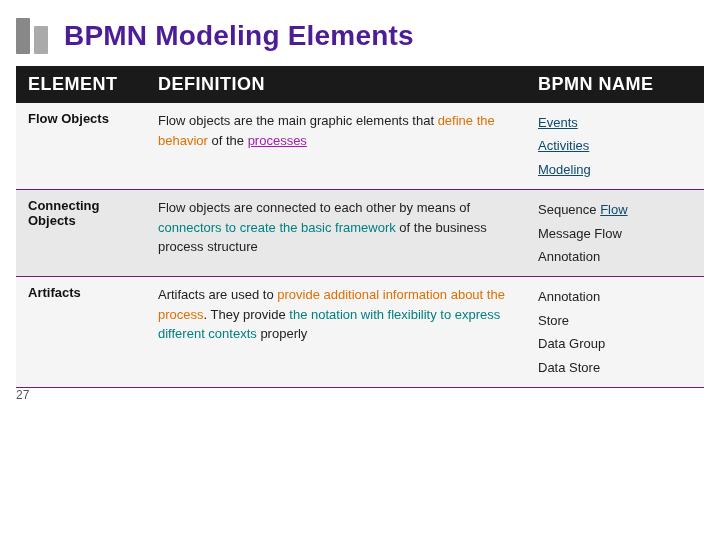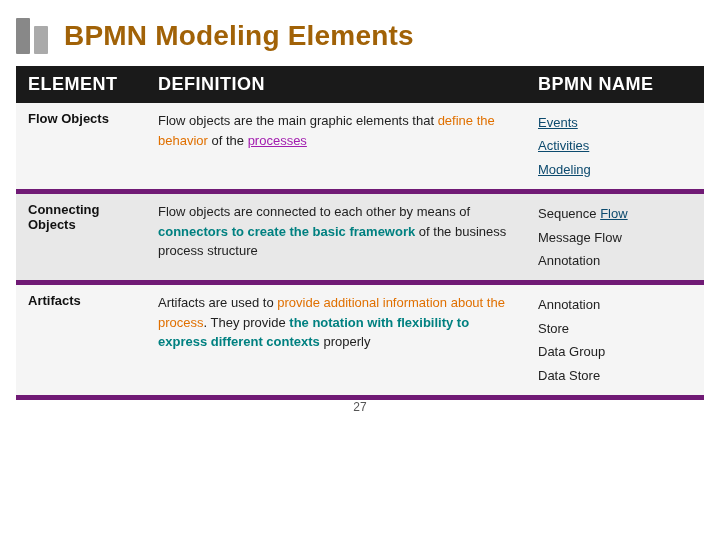--- a/index.html
+++ b/index.html
@@ -36,21 +36,21 @@
       width: 14px;
       border-radius: 1px;
     }
 
     .header-icon .bar1 { height: 36px; background: #888; }
     .header-icon .bar2 { height: 28px; background: #aaa; margin-top: 8px; }
 
     .header-title {
       font-size: 28px;
       font-weight: 600;
-      color: #a16207;
+      color: #4c1d95;
       letter-spacing: 0.2px;
     }
 
     .table-container {
       flex: 1;
       padding: 0 16px 8px 16px;
     }
 
     table {
       width: 100%;
@@ -66,21 +66,21 @@
     thead th {
       padding: 8px 12px;
       text-align: left;
       font-weight: 700;
       font-size: 18px;
       letter-spacing: 0.5px;
     }
 
     tbody tr {
       vertical-align: top;
-      border-bottom: 5px solid #701a75;
+      border-bottom: 1px solid #701a75;
     }
 
     tbody tr:nth-child(odd) td {
       background: #f5f5f5;
     }
 
     tbody tr:nth-child(even) td {
       background: #e8e8e8;
     }
 
@@ -103,26 +103,25 @@
       color: #222;
     }
 
     .bpmn-name-col {
       color: #222;
       line-height: 1.8;
     }
 
     .highlight-orange { color: #e07000; }
     .highlight-link { color: #a21caf; text-decoration: underline; }
-    .highlight-teal { color: #008080; font-weight: bold; }
+    .highlight-teal { color: #008080; }
 
     .bpmn-link { color: #0c4a6e; text-decoration: underline; }
 
     .footer-note {
-      text-align: center;
       font-size: 12px;
       color: #555;
       padding: 0 0 6px 0;
     }
   </style>
 </head>
 <body>
 
 <div class="page">
   <div class="header">

